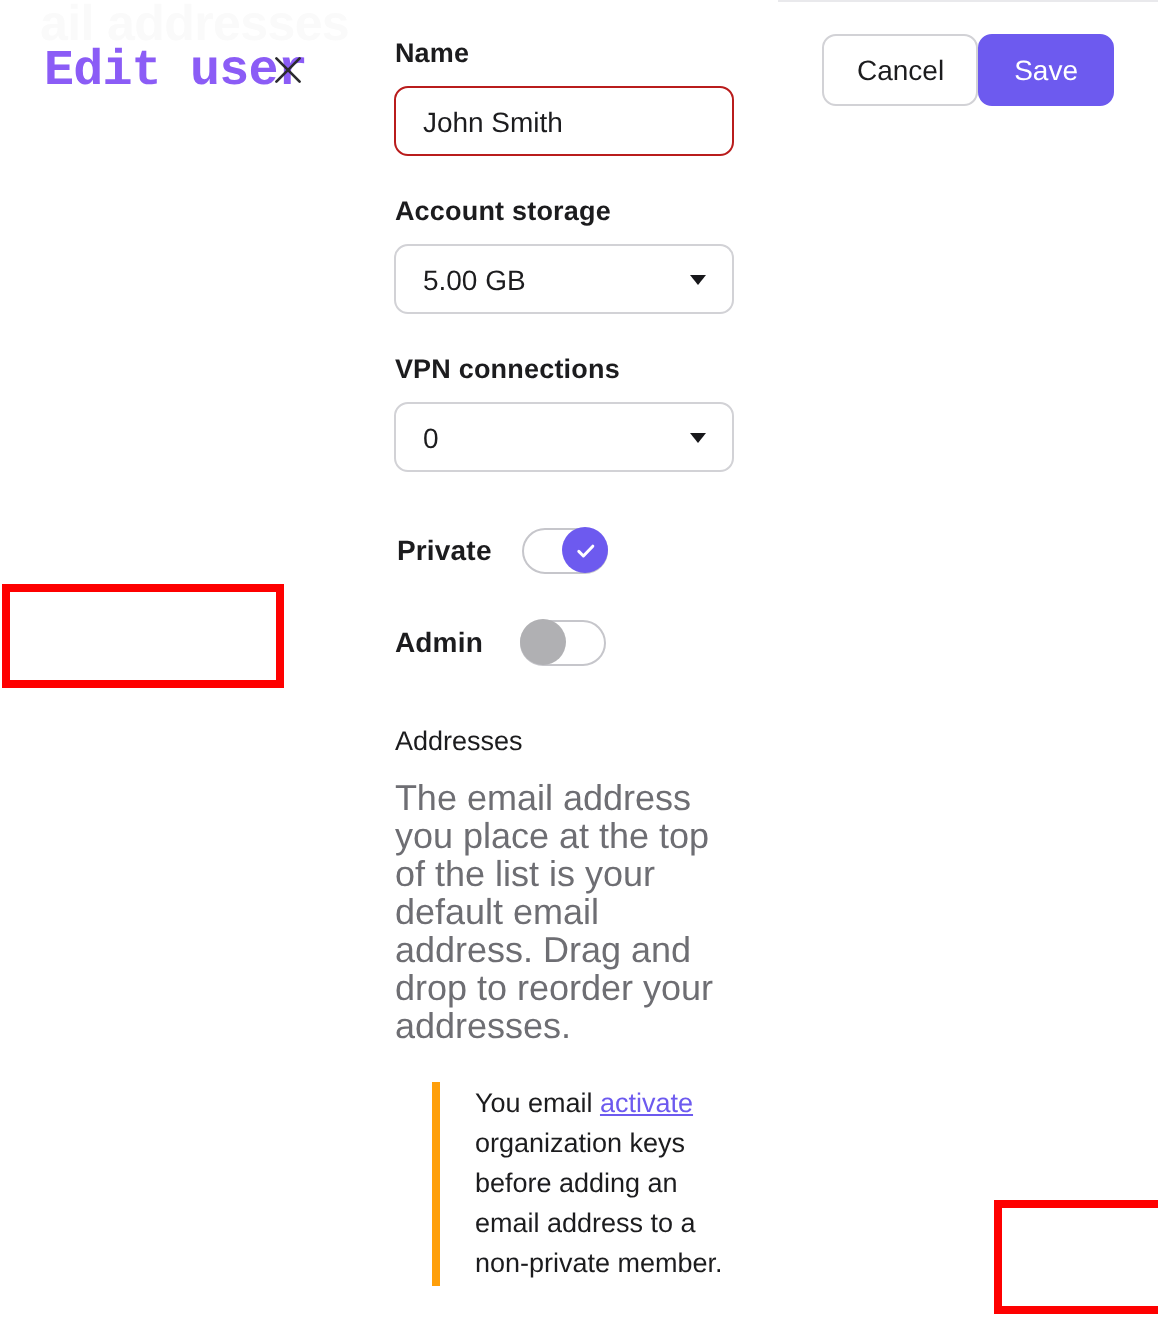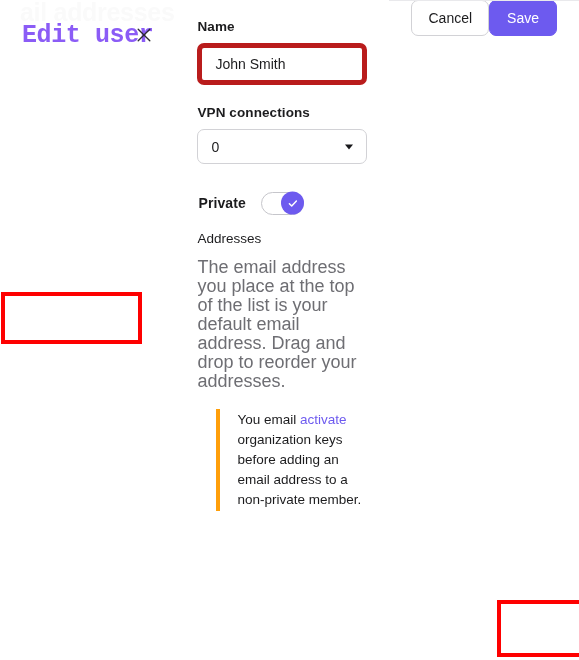--- a/index.html
+++ b/index.html
@@ -87,21 +87,21 @@
     font-weight: 700;
     line-height: 18px;
     color: #1c1c1e;
     margin-bottom: 7px;
     letter-spacing: 0.1px;
   }
 
   .text-input {
     width: 100%;
     height: 35px;
-    border: 5px solid #b91c1c;
+    border: 1px solid #b91c1c;
     border-radius: 7px;
     background: #ffffff;
     font-family: "Liberation Sans", sans-serif;
     font-size: 14px;
     color: #1c1c1e;
     padding: 16px 13px;
     outline: none;
   }
 
   .select-wrap {
@@ -180,21 +180,21 @@
     right: -1px;
     background: #6d5aef;
   }
   .switch.off .knob {
     left: -1px;
     background: #b0b0b3;
   }
   .switch .knob svg { display: block; }
 
   
-  .addresses-section { margin-top: 12px; }
+  .addresses-section { margin-top: 26px; }
   .section-title {
     font-size: 13.5px;
     font-weight: 400;
     color: #1c1c1e;
     line-height: 18px;
   }
   .section-desc {
     margin-top: 10px;
     font-size: 18px;
     line-height: 19px;
@@ -209,38 +209,39 @@
     padding: 1px 0 1px 17px;
   }
   .notice-text {
     font-size: 13.5px;
     line-height: 20px;
     color: #1c1c1e;
     max-width: 470px;
   }
   .notice-link {
     color: #6d5aef;
+    text-decoration: underline;
     cursor: pointer;
   }
 
   .count-text {
     margin-top: 20px;
     font-size: 13.5px;
     color: #1c1c1e;
     line-height: 18px;
   }
 
   
   .modal-footer {
     flex: 0 0 auto;
     position: relative;
     height: 70px;
     padding: 0 22px;
     display: flex;
-    align-items: flex-start;
+    align-items: center;
     justify-content: space-between;
     background: #ffffff;
   }
   .modal-footer::before {
     content: "";
     position: absolute;
     top: -9px;
     left: 0;
     right: 0;
     height: 9px;
@@ -320,20 +321,29 @@
     </button>
   </div>
 
   <div class="modal-body">
 
     <div class="field-group">
       <label class="field-label">Name</label>
       <input class="text-input" type="text" value="John Smith" style="">
     </div>
 
+    <div class="field-group">
+      <label class="field-label">Account storage</label>
+      <div class="select-wrap">
+        <div class="select-box">
+          <span>5.00 GB</span>
+        </div>
+        <span class="select-caret"></span>
+      </div>
+    </div>
 
     <div class="field-group">
       <label class="field-label">VPN connections</label>
       <div class="select-wrap">
         <div class="select-box">
           <span>0</span>
         </div>
         <span class="select-caret"></span>
       </div>
     </div>
@@ -346,20 +356,26 @@
           <span class="knob">
             <span>
               <svg width="12" height="12" viewBox="0 0 12 12" aria-hidden="true">
                 <path d="M2.4 6.2 L4.7 8.5 L9.4 3.6" stroke="#ffffff" stroke-width="1.5" fill="none" stroke-linecap="round" stroke-linejoin="round"></path>
               </svg>
             </span>
           </span>
         </div>
       </div>
 
+      <div class="toggle-row admin-row">
+        <span class="toggle-label">Admin</span>
+        <div class="switch off">
+          <span class="knob"></span>
+        </div>
+      </div>
 
     </div>
 
     <div class="addresses-section">
       <div class="section-title">Addresses</div>
       <div class="section-desc">The email address you place at the top of the list is your default email address. Drag and drop to reorder your addresses.</div>
 
       <div class="notice">
         <div class="notice-text"><span>You email </span><a class="notice-link">activate</a><span> organization keys before adding an email address to a non-private member.</span></div>
       </div>

